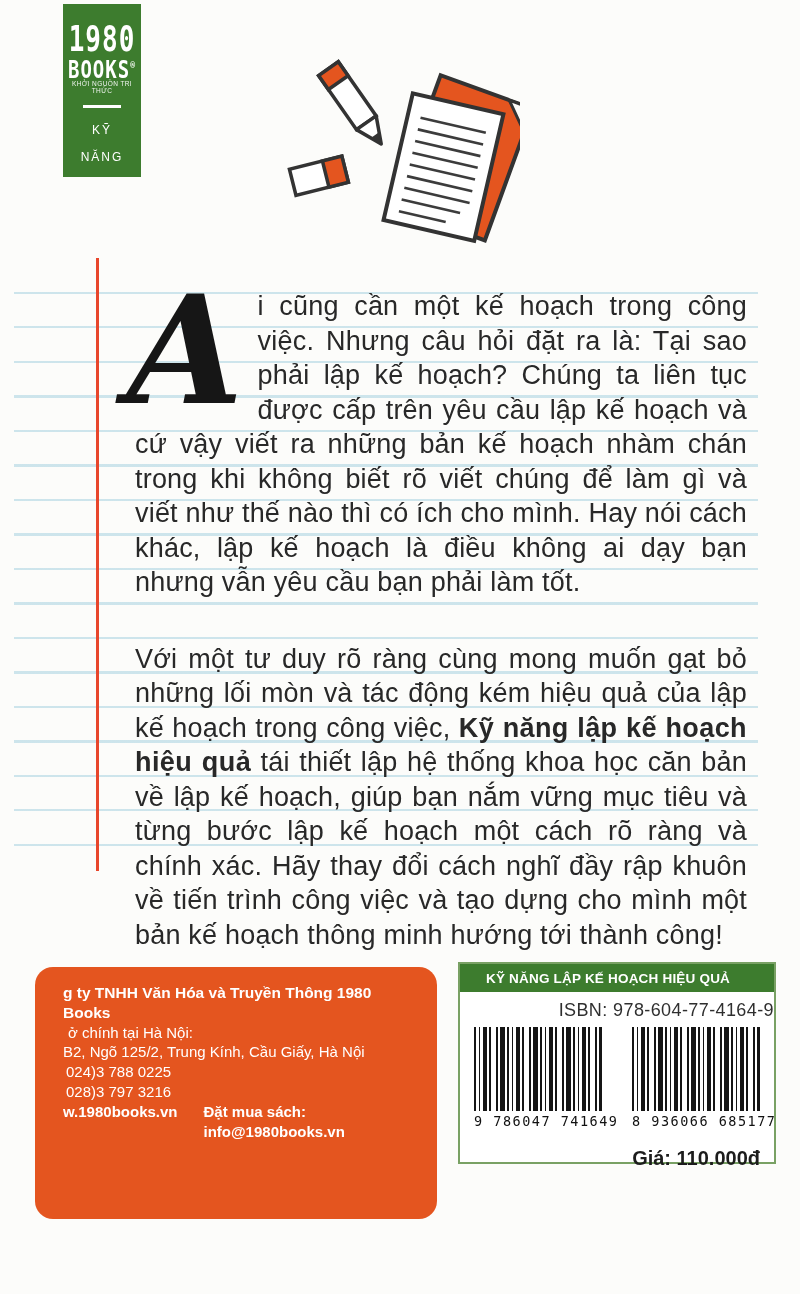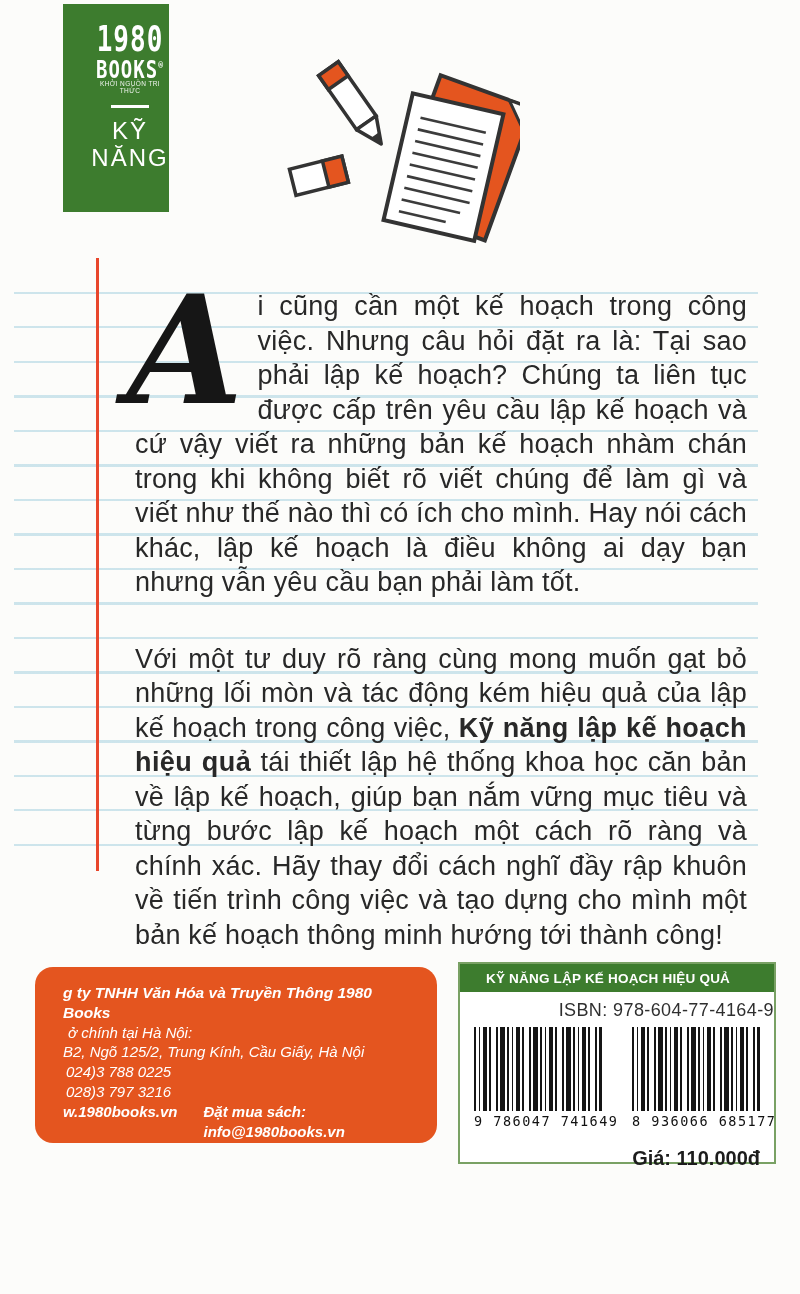--- a/index.html
+++ b/index.html
@@ -20,38 +20,38 @@
   }
 
   
   .accent-line {
     position:absolute; left:96px; top:258px; width:3px; height:613px;
     background:#e8462b;
   }
 
   
   .logo {
-    position:absolute; left:63px; top:4px; width:78px; height:208px;
-    background:#3d7c2e; color:#fff; text-align:center;padding-left:28px;
+    position:absolute; left:63px; top:4px; width:78px; height:173px;
+    background:#3d7c2e; color:#fff; text-align:center;
   }
   .logo-1980 {
     font-family:"DejaVu Sans Mono", monospace; font-weight:bold;
     font-size:26px; letter-spacing:1px;
     transform:scaleY(1.35); transform-origin:50% 0;
     margin-top:15px; height:36px;
   }
   .logo-books {
     font-family:"DejaVu Sans Mono", monospace; font-weight:bold;
     font-size:19px; letter-spacing:1px;
     transform:scaleY(1.3); transform-origin:50% 0; height:24px;
   }
   .logo-books sup { font-size:8px; }
   .logo-tagline { font-size:6.5px; letter-spacing:0.4px; opacity:0.92; margin-top:1px; }
   .logo-divider { width:38px; height:3px; background:#fff; margin:11px auto 9px auto; }
-  .logo-cat { font-size:24px; letter-spacing:2px; line-height:27px; }
+  .logo-cat { font-size:12px; letter-spacing:2px; line-height:27px; }
 
   
   .illus { position:absolute; left:280px; top:50px; width:240px; height:200px; }
 
   
   .copy {
     position:absolute; left:135px; top:289px; width:612px;
     font-size:27px; line-height:34.5px; color:#282828;
     text-align:justify; letter-spacing:0.2px; font-weight:300;
   }
@@ -60,25 +60,25 @@
   .dropcap {
     float:left;
     font-family:"DejaVu Serif", serif; font-style:italic; font-weight:bold;
     font-size:150px; line-height:106px; height:112px;
     margin:8px 14px 0 -8px; color:#161616;
   }
   .book-title-bold { font-weight:bold; letter-spacing:0.4px; }
 
   
   .pub {
-    position:absolute; left:35px; top:967px; width:402px; height:176px;
+    position:absolute; left:35px; top:967px; width:402px; height:252px;
     box-sizing:border-box; border-radius:18px;
     background:#e4551f; color:#fff;
     padding:16px 16px 0 28px;
-    font-size:15px; line-height:19.8px;font-style:italic;
+    font-size:15px; line-height:19.8px;
   }
   .pub-line.b { font-weight:bold; font-size:15.5px; }
   .pub-line.i1 { padding-left:5px; }
   .pub-line.i2 { padding-left:3px; }
   .pub-last { display:flex; gap:26px; font-weight:bold; }
 
   
   .bcx {
     position:absolute; left:458px; top:962px; width:318px; height:202px;
     box-sizing:border-box; background:#fff; border:2px solid #79a164;

